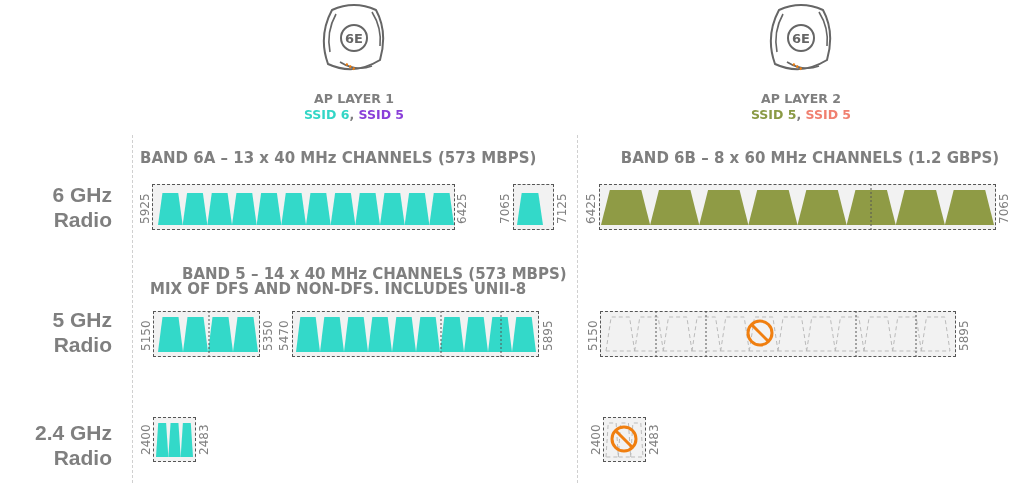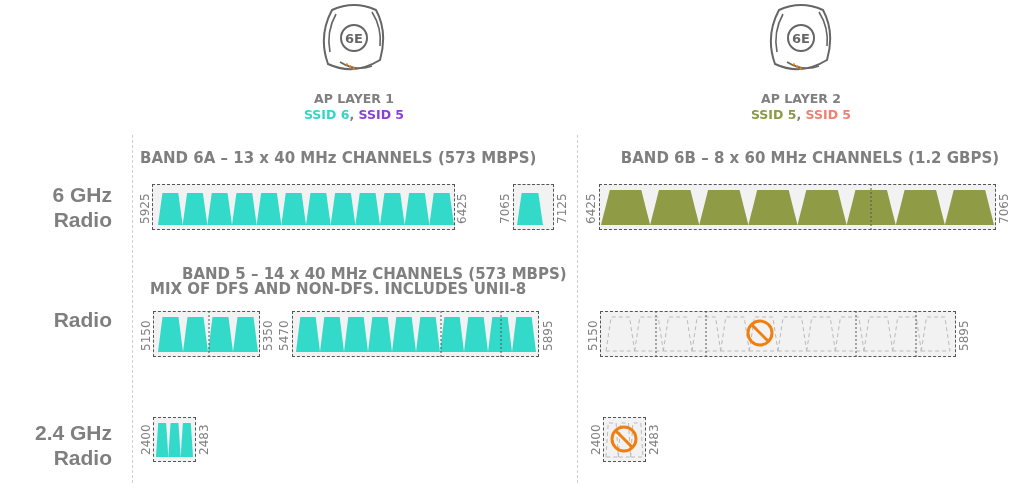--- a/index.html
+++ b/index.html
@@ -45,20 +45,21 @@
 </div>
 
 <div class="vdash" style="left:132px;"></div>
 <div class="vdash" style="left:577px;"></div>
 
 <div class="radio-label" style="left:0;right:auto;width:112px;top:182px;">
     <div>6 GHz</div>
     <div>Radio</div>
   </div>
 <div class="radio-label" style="left:0;right:auto;width:112px;top:307px;">
+    <div>5 GHz</div>
     <div>Radio</div>
   </div>
 <div class="radio-label" style="left:0;right:auto;width:112px;top:420px;">
     <div>2.4 GHz</div>
     <div>Radio</div>
   </div>
 
 <div class="band-title" style="left:140px;width:360px;top:151px;">BAND 6A – 13 x 40 MHz CHANNELS (573 MBPS)</div>
 <div class="band-title" style="left:620px;width:380px;top:151px;">BAND 6B – 8 x 60 MHz CHANNELS (1.2 GBPS)</div>
 <div class="band-title" style="left:150px;width:330px;top:267px;margin-left:32px;">BAND 5 – 14 x 40 MHz CHANNELS (573 MBPS)</div>

